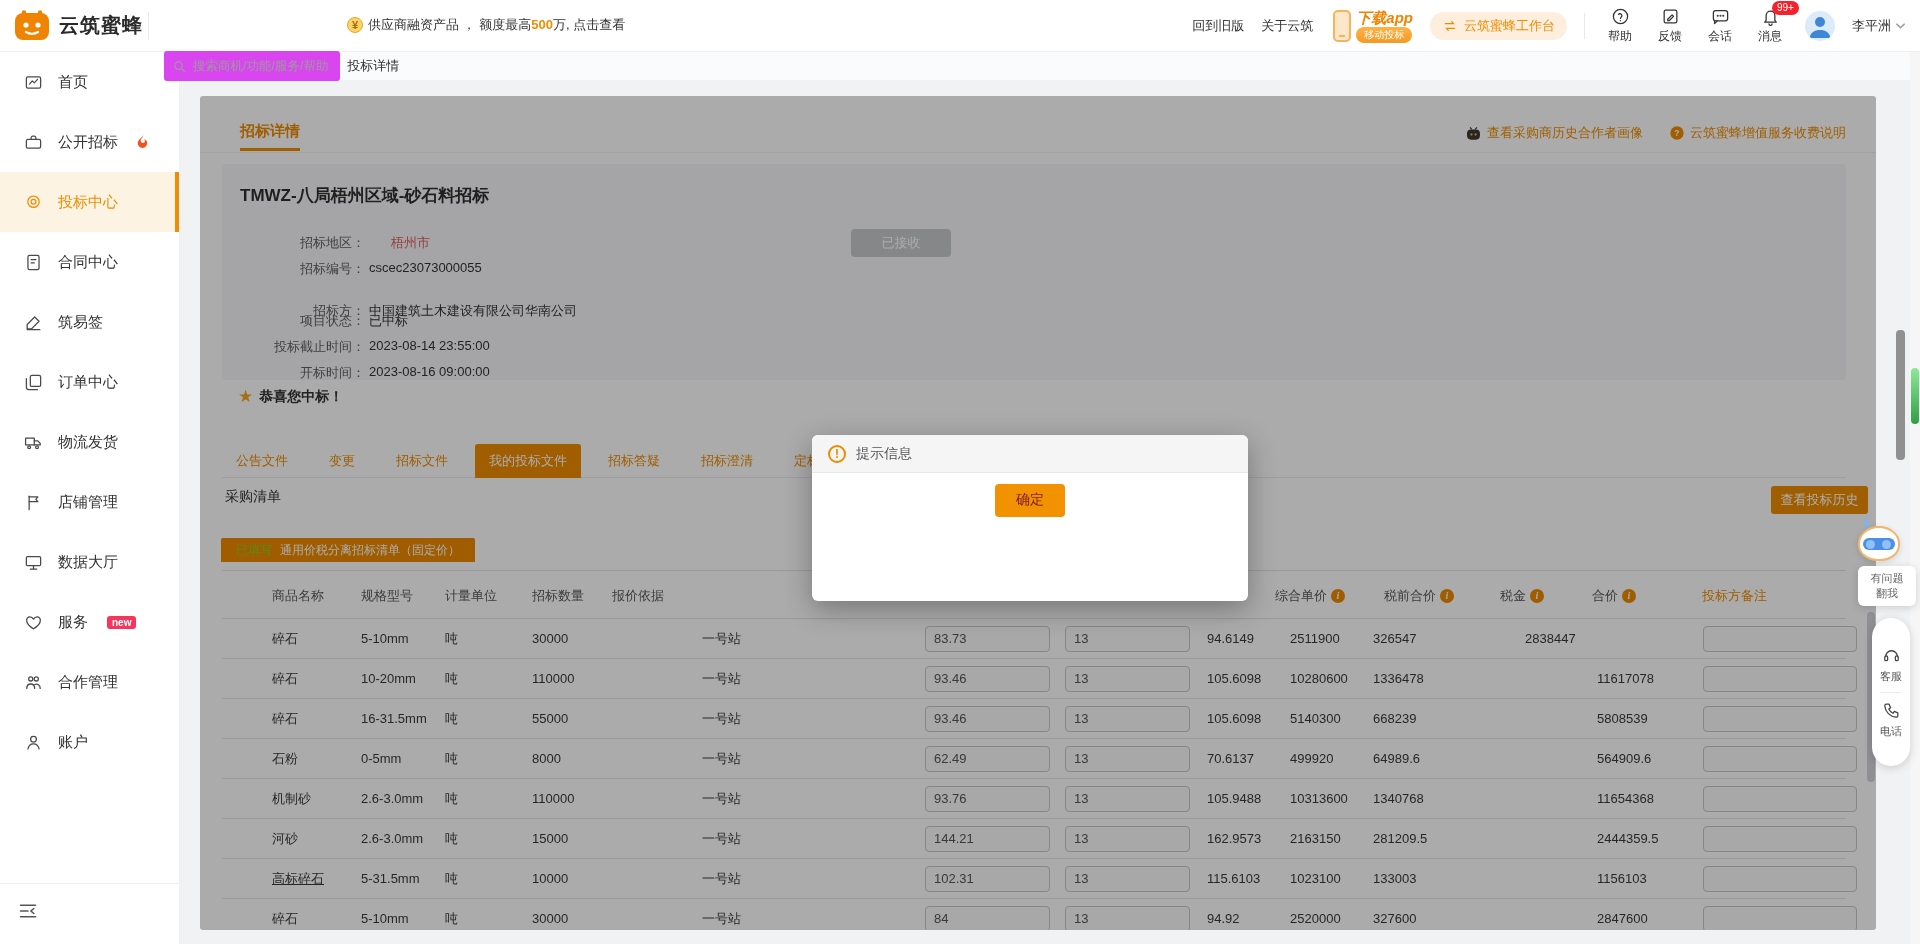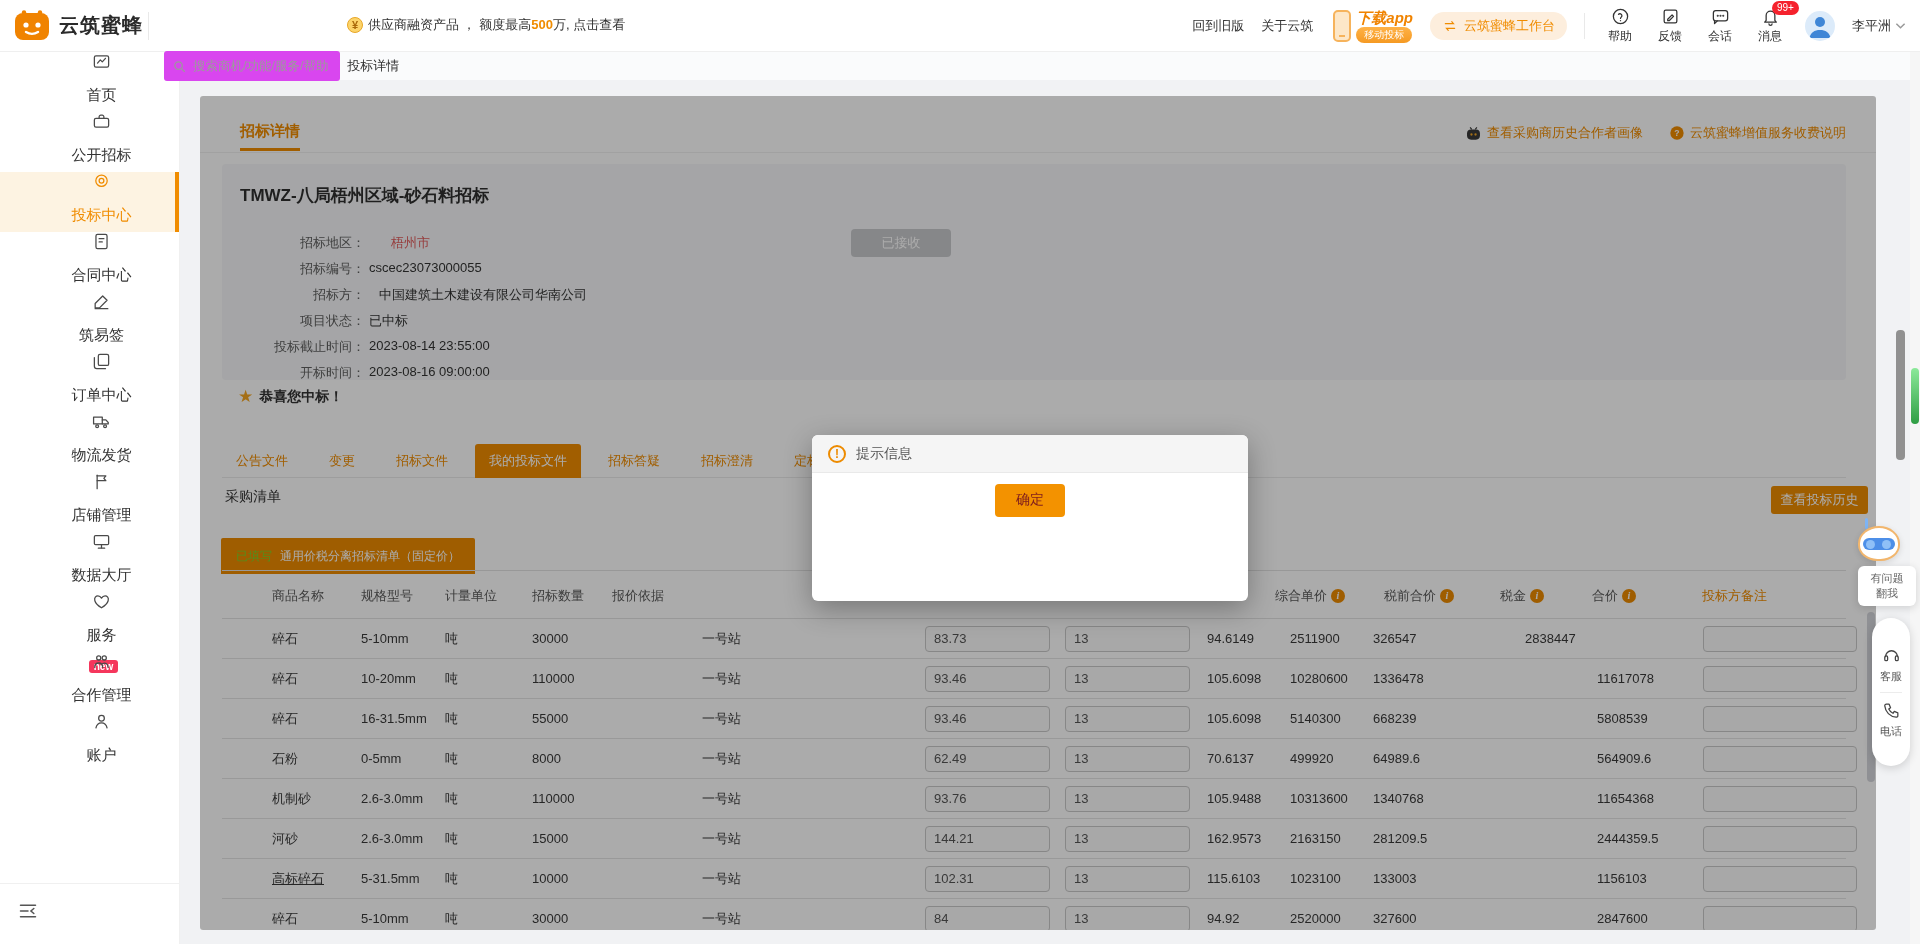--- a/index.html
+++ b/index.html
@@ -28,21 +28,21 @@
   #ws-pill { height:28px; background:#fdeedd; border-radius:14px; display:flex; align-items:center; gap:6px; padding:0 12px; color:#f08c00; font-size:13px; }
   #hdr-div2 { width:1px; height:26px; background:#e9e9e9; }
   .quick { display:flex; flex-direction:column; align-items:center; gap:2px; width:36px; position:relative; color:#333; }
   .quick .ql { font-size:12px; color:#333; }
   #msg-badge { position:absolute; top:-6px; left:20px; background:#f5222d; color:#fff; font-size:10px; border-radius:8px; padding:1px 5px; line-height:12px; }
   #avatar { width:30px; height:30px; border-radius:50%; background:#dcebfa; overflow:hidden; }
   #uname { display:flex; align-items:center; gap:4px; font-size:13px; color:#333; }
 
   
   #sidebar { position:absolute; left:0; top:52px; width:180px; height:892px; background:#fff; border-right:1px solid #f0f0f0; z-index:20; }
-  .sb-item { position:relative; height:60px; display:flex; align-items:center; padding-left:24px; gap:15px; color:#333; font-size:15px;flex-direction:column; }
+  .sb-item { position:relative; height:60px; display:flex; align-items:center; padding-left:24px; gap:15px; color:#333; font-size:15px; }
   .sb-item .sbi { color:#4a4a4a; }
   .sb-item.active { background:#fdf3e2; color:#f08c00; }
   .sb-item.active .sbi { color:#f08c00; }
   .sb-item.active::after { content:""; position:absolute; right:0; top:0; width:4px; height:100%; background:#f08c00; }
   .newb { background:#f5365c; color:#fff; font-size:10px; border-radius:3px; padding:1px 5px; margin-left:4px; font-weight:bold; }
   #sb-div { position:absolute; left:0; top:831px; width:180px; height:1px; background:#f0f0f0; }
   #collapse { position:absolute; left:18px; top:850px; color:#555; }
 
   
   #main-bg { position:absolute; left:180px; top:52px; width:1740px; height:892px; background:#f1f2f4; }
@@ -65,21 +65,21 @@
   .fld .fv { margin-left:4px; color:#333; }
   .fld .fv.red { color:#e05c5c; }
   #received { position:absolute; left:651px; top:133px; width:100px; height:28px; background:#c8c9cc; border:none; color:#fff; font-size:13px; border-radius:4px; font-family:inherit; }
   #congrats { position:absolute; left:38px; top:290px; display:flex; align-items:center; gap:6px; font-size:14px; font-weight:bold; color:#333; }
   #congrats .star { color:#f5a623; font-size:17px; }
   #tabrow { position:absolute; left:22px; top:348px; width:1624px; height:34px; border-bottom:1px solid #eaeaea; display:flex; }
   .ttab { height:34px; line-height:34px; padding:0 14px; margin-right:13px; font-size:13px; color:#f08c00; }
   .ttab.active { background:#f08c00; color:#fff; border-radius:3px 3px 0 0; }
   #list-title { position:absolute; left:25px; top:392px; font-size:14px; color:#333; }
   #history-btn { position:absolute; right:8px; top:390px; width:97px; height:28px; background:#ee8c00; color:#fff; border:none; border-radius:3px; font-size:13px; font-family:inherit; }
-  #subtab { position:absolute; left:21px; top:442px; height:36px; background:#ed8b00; border-radius:2px 2px 0 0; display:flex; align-items:center; padding:0 15px; gap:8px; font-size:12px; }
+  #subtab { position:absolute; left:21px; top:442px; height:24px; background:#ed8b00; border-radius:2px 2px 0 0; display:flex; align-items:center; padding:0 15px; gap:8px; font-size:12px; }
   #subtab .st1 { color:#7fd32a; }
   #subtab .st2 { color:#fff; }
   #tbl { position:absolute; left:22px; top:474px; width:1624px; height:360px; }
   #thead { position:relative; height:49px; border-top:1px solid #e3e3e3; border-bottom:1px solid #e3e3e3; }
   .th { position:absolute; top:0; line-height:49px; font-size:13px; color:#5a5a5a; white-space:nowrap; display:flex; align-items:center; gap:4px; }
   .th.org { color:#f08c00; }
   .inf { display:inline-block; width:14px; height:14px; border-radius:50%; background:#ed8b00; color:#fff; font-size:10px; font-weight:bold; text-align:center; line-height:14px; font-family:"Liberation Serif",serif; font-style:italic; }
   .trow { position:relative; height:40px; border-bottom:1px solid #e4e4e4; }
   .td { position:absolute; top:0; line-height:40px; font-size:13px; color:#3a3a3a; white-space:nowrap; }
   .ibox { position:absolute; top:7px; height:26px; background:#fbfbfb; border:1px solid #c9c9c9; border-radius:4px; font-size:13px; color:#555; line-height:24px; padding-left:8px; white-space:nowrap; overflow:hidden; }
@@ -399,21 +399,21 @@
       <div id="panel-title">TMWZ-八局梧州区域-砂石料招标</div>
       <div id="fields">
           <div class="fld" style="top: 70px; gap: 22px;">
             <span class="fl">招标地区：</span>
             <span class="fv red ia">梧州市</span>
           </div>
           <div class="fld" style="top: 96px;">
             <span class="fl">招标编号：</span>
             <span class="fv">cscec23073000055</span>
           </div>
-          <div class="fld" style="top: 122px; gap: 10px;">
+          <div class="fld" style="top: 138px;">
             <span class="fl">招标方：</span>
             <span class="fv">中国建筑土木建设有限公司华南公司</span>
           </div>
           <div class="fld" style="top: 148px;">
             <span class="fl">项目状态：</span>
             <span class="fv">已中标</span>
           </div>
           <div class="fld" style="top: 174px;">
             <span class="fl">投标截止时间：</span>
             <span class="fv">2023-08-14 23:55:00</span>

